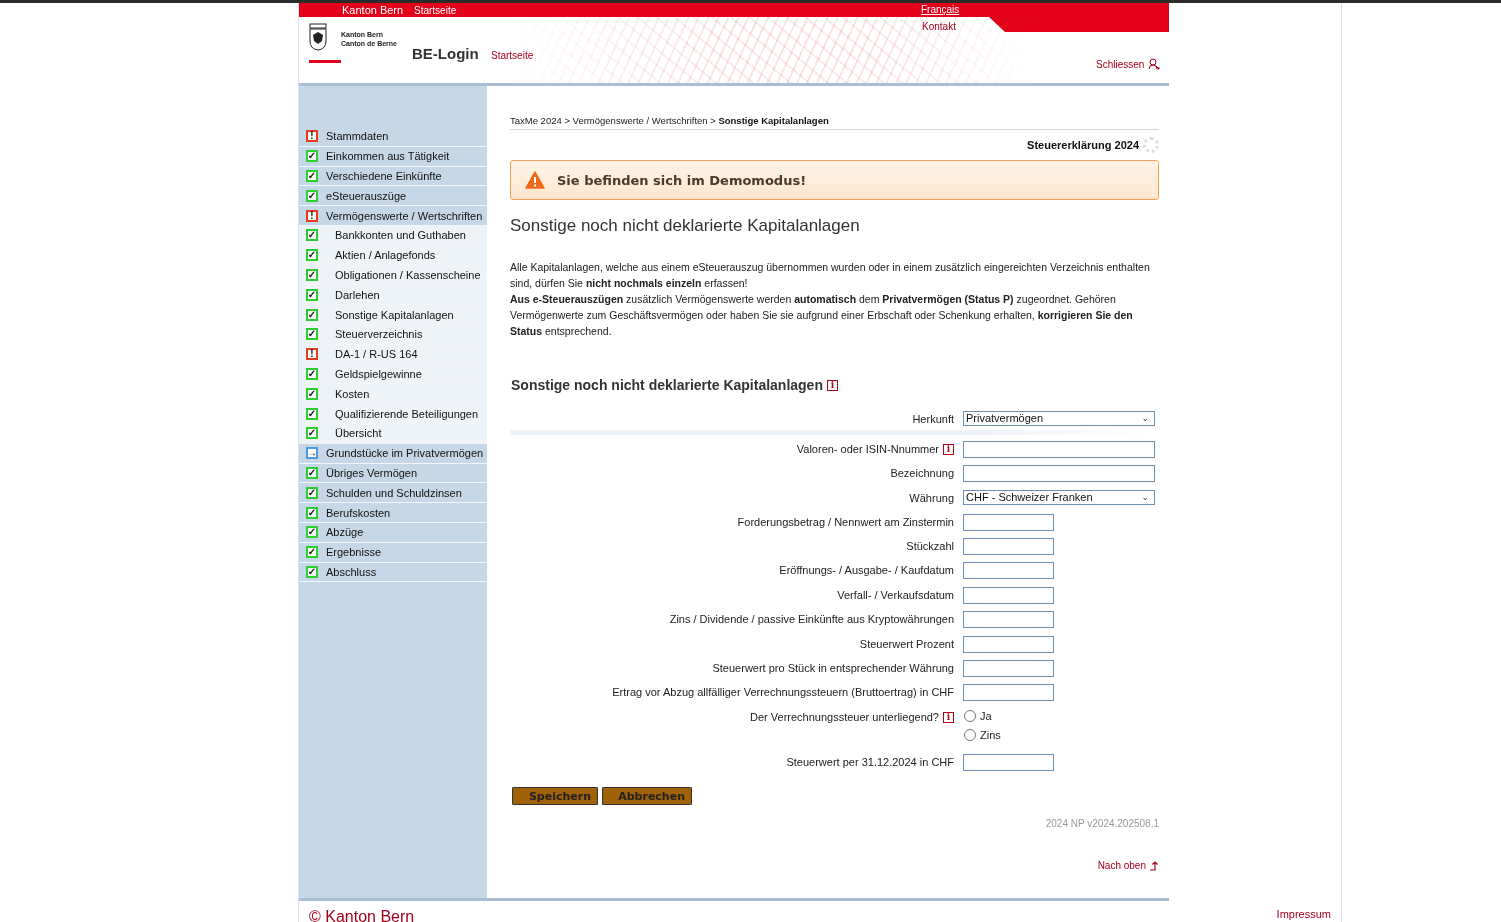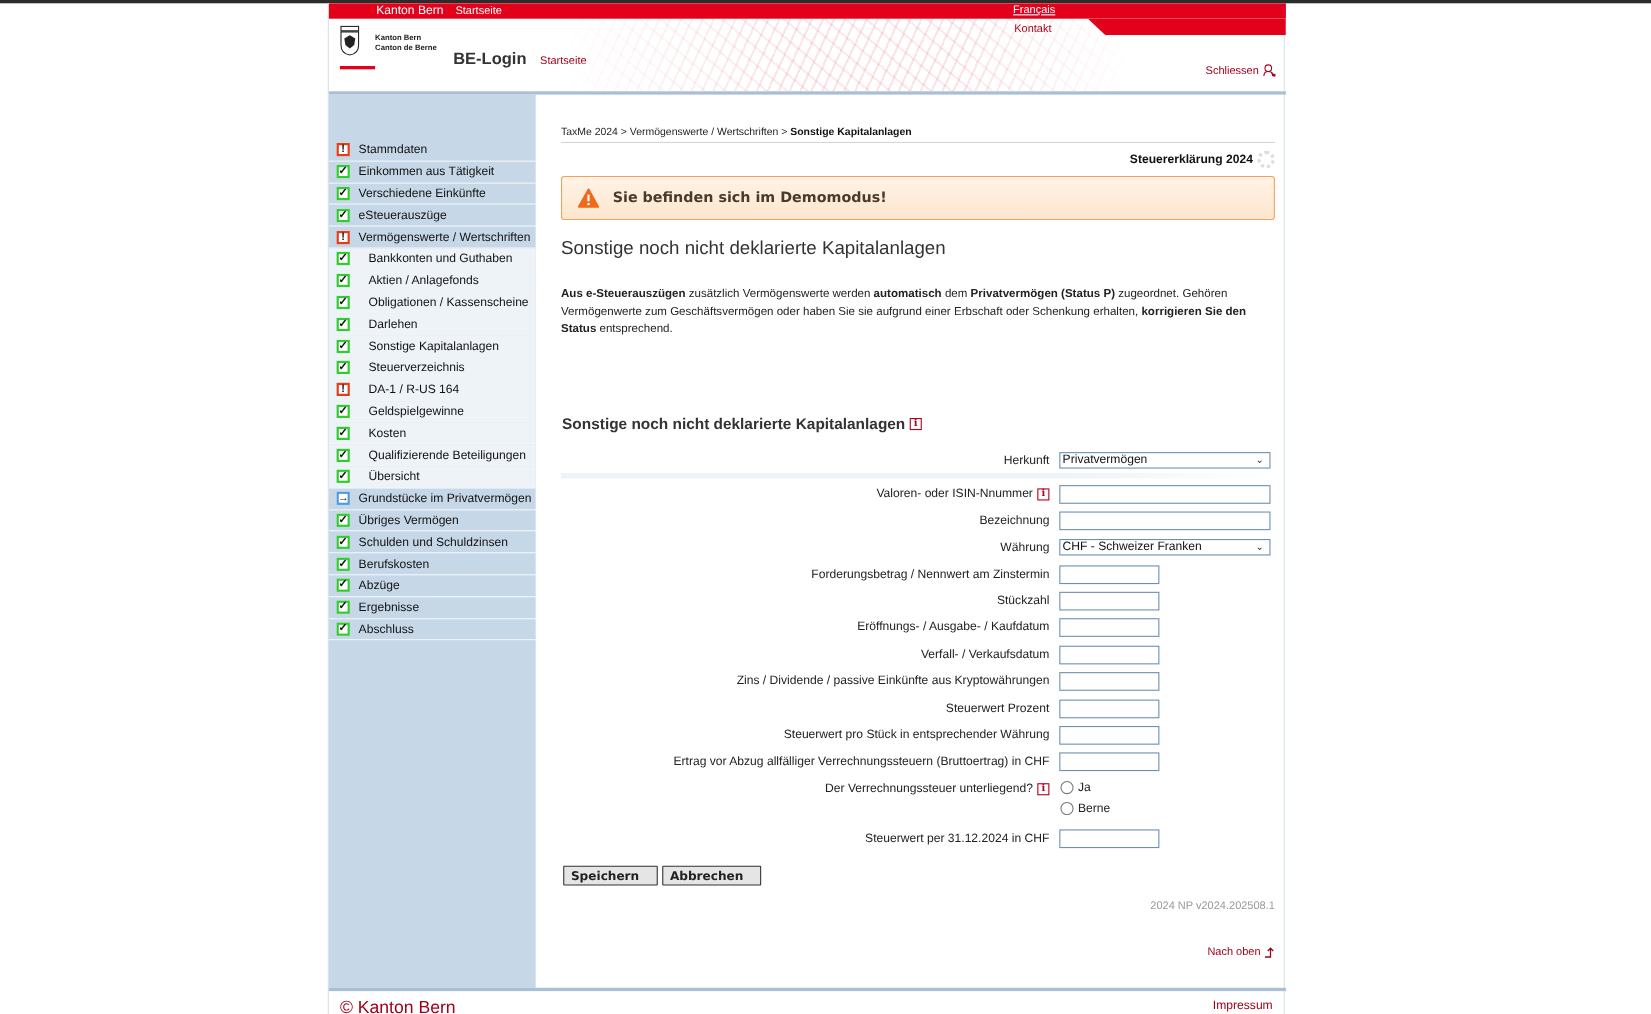--- a/index.html
+++ b/index.html
@@ -3,21 +3,21 @@
 <meta charset="utf-8">
 <style>
   * { box-sizing: border-box; }
   html, body { margin: 0; padding: 0; }
   body {
     width: 1501px; height: 922px; overflow: hidden; background: #ffffff;
     font-family: "Liberation Sans", sans-serif; font-size: 11px; color: #222;
     position: relative;
   }
   .topline { position: absolute; left: 0; top: 0; width: 1501px; height: 3px; background: #2b2b2b; }
-  .page { position: absolute; left: 298px; top: 3px; width: 870px; height: 919px; background: #fff; border-left: 1px solid #d8e2ec; border-right: 1px solid #d8e2ec; }
+  .page { position: absolute; left: 298px; top: 3px; width: 1044px; height: 919px; background: #fff; border-left: 1px solid #d8e2ec; border-right: 1px solid #d8e2ec; }
   
   .redbar { position: absolute; left: 0; top: 0; width: 870px; height: 14px; background: #e2001a; }
   .redbar .kb { position: absolute; left: 43px; top: 0; color: #fff; font-size: 11px; line-height: 14px; }
   .redbar .st { position: absolute; left: 115px; top: 1px; color: #fff; font-size: 10px; line-height: 14px; }
   .redbar .fr { position: absolute; left: 622px; top: 0; color: #fff; font-size: 10px; line-height: 14px; text-decoration: underline; }
   .redtab { position: absolute; left: 690px; top: 14px; width: 180px; height: 15px; background: #e2001a; clip-path: polygon(0 0, 100% 0, 100% 100%, 16px 100%); }
   .kontakt { position: absolute; left: 623px; top: 18px; color: #a3001a; font-size: 10px; }
   .header-bg { position: absolute; left: 210px; top: 14px; width: 520px; height: 66px;
     background: repeating-linear-gradient(115deg, rgba(230,110,120,0.18) 0 2px, transparent 2px 9px),
                 repeating-linear-gradient(40deg, rgba(230,110,120,0.14) 0 2px, transparent 2px 12px);
@@ -59,21 +59,21 @@
   .row { position: absolute; left: 0; width: 649px; height: 18px; }
   .row .label { position: absolute; right: 205px; top: 2px; font-size: 11px; color: #222; white-space: nowrap; display: flex; align-items: flex-end; gap: 4px; }
   .row .field { position: absolute; left: 453px; top: 0; height: 17px; border: 1px solid #6d8fb3; background: #fff; }
   .row .field.wide { width: 192px; }
   .row .field.short { width: 91px; }
   .row .select { position: absolute; left: 453px; top: 0; width: 192px; height: 15px; border: 1px solid #6d8fb3; background: #fff; font-size: 11px; padding-left: 2px; line-height: 13px; color: #111; }
   .row .select .chev { position: absolute; right: 5px; top: 0; font-size: 9px; color: #333; }
   .sep { position: absolute; left: 0; top: 344px; width: 649px; height: 5px; background: linear-gradient(90deg, #eef3f8 0%, #eef3f8 70%, rgba(238,243,248,0) 100%); }
   .radio { position: absolute; left: 454px; display: flex; align-items: center; gap: 4px; font-size: 11px; color: #222; }
   .radio .circ { width: 12px; height: 12px; border: 1px solid #777; border-radius: 50%; background: #fff; }
-  .btn { position: absolute; top: 701px; height: 18px; border: 1px solid #333; background: #e5e5e5; font-family: "DejaVu Sans", sans-serif; font-size: 11px; font-weight: bold; color: #222; text-align: left; line-height: 16px; border-radius: 1px; }
+  .btn { position: absolute; top: 701px; height: 18px; border: 1px solid #333; background: #a16207; font-family: "DejaVu Sans", sans-serif; font-size: 11px; font-weight: bold; color: #222; text-align: right; line-height: 16px; border-radius: 1px; }
   .version { position: absolute; right: 0; top: 732px; font-size: 10px; color: #999; }
   .nachoben { position: absolute; right: 0; top: 774px; font-size: 10px; color: #a3001a; display: flex; align-items: center; gap: 3px; }
   .footer-line { position: absolute; left: 0; top: 895px; width: 870px; height: 3px; background: #a9bfd6; }
   .footer-l { position: absolute; left: 10px; top: 905px; font-size: 16px; color: #a3001a; }
   .footer-r { position: absolute; right: 10px; top: 905px; font-size: 11px; color: #a3001a; }
 </style>
 </head>
 <body>
 
 <div class="topline"></div>
@@ -221,20 +221,21 @@
         <path d="M10 1 L19 17 H1 Z" fill="#f06a1c" stroke="#f06a1c" stroke-linejoin="round" stroke-width="1.5"></path>
         <rect x="9" y="6" width="2" height="6" fill="#fff"></rect>
         <rect x="9" y="13.5" width="2" height="2" fill="#fff"></rect>
       </svg>
       <span class="txt">Sie befinden sich im Demomodus!</span>
     </div>
 
     <div class="page-title">Sonstige noch nicht deklarierte Kapitalanlagen</div>
 
     <div class="attention">
+      <div><span>Alle Kapitalanlagen, welche aus einem eSteuerauszug übernommen wurden oder in einem zusätzlich eingereichten Verzeichnis enthalten sind, dürfen Sie </span><b>nicht nochmals einzeln</b><span> erfassen!</span></div>
       <div><b>Aus e-Steuerauszügen</b><span> zusätzlich Vermögenswerte werden </span><b>automatisch</b><span> dem </span><b>Privatvermögen (Status P)</b><span> zugeordnet. Gehören Vermögenwerte zum Geschäftsvermögen oder haben Sie sie aufgrund einer Erbschaft oder Schenkung erhalten, </span><b>korrigieren Sie den Status</b><span> entsprechend.</span></div>
     </div>
 
     <div class="section-title">
       <span>Sonstige noch nicht deklarierte Kapitalanlagen</span>
       <span class="info">i</span>
     </div>
 
     <div class="row" style="top:325px">
       <span class="label">
@@ -315,21 +316,21 @@
       <span class="label">
           <span>Der Verrechnungssteuer unterliegend?</span>
           <span class="info">i</span>
         </span>
       <label class="radio" style="top:1px">
           <span class="circ"></span>
           <span>Ja</span>
         </label>
       <label class="radio" style="top:20px">
           <span class="circ"></span>
-          <span>Berne</span>
+          <span>Zins</span>
         </label>
     </div>
     <div class="row" style="top:668px">
       <span class="label">
           <span>Steuerwert per 31.12.2024 in CHF</span>
         </span>
       <input class="field short" style="">
     </div>
 
     <button class="btn" style="left:2px;width:86px">Speichern</button>

